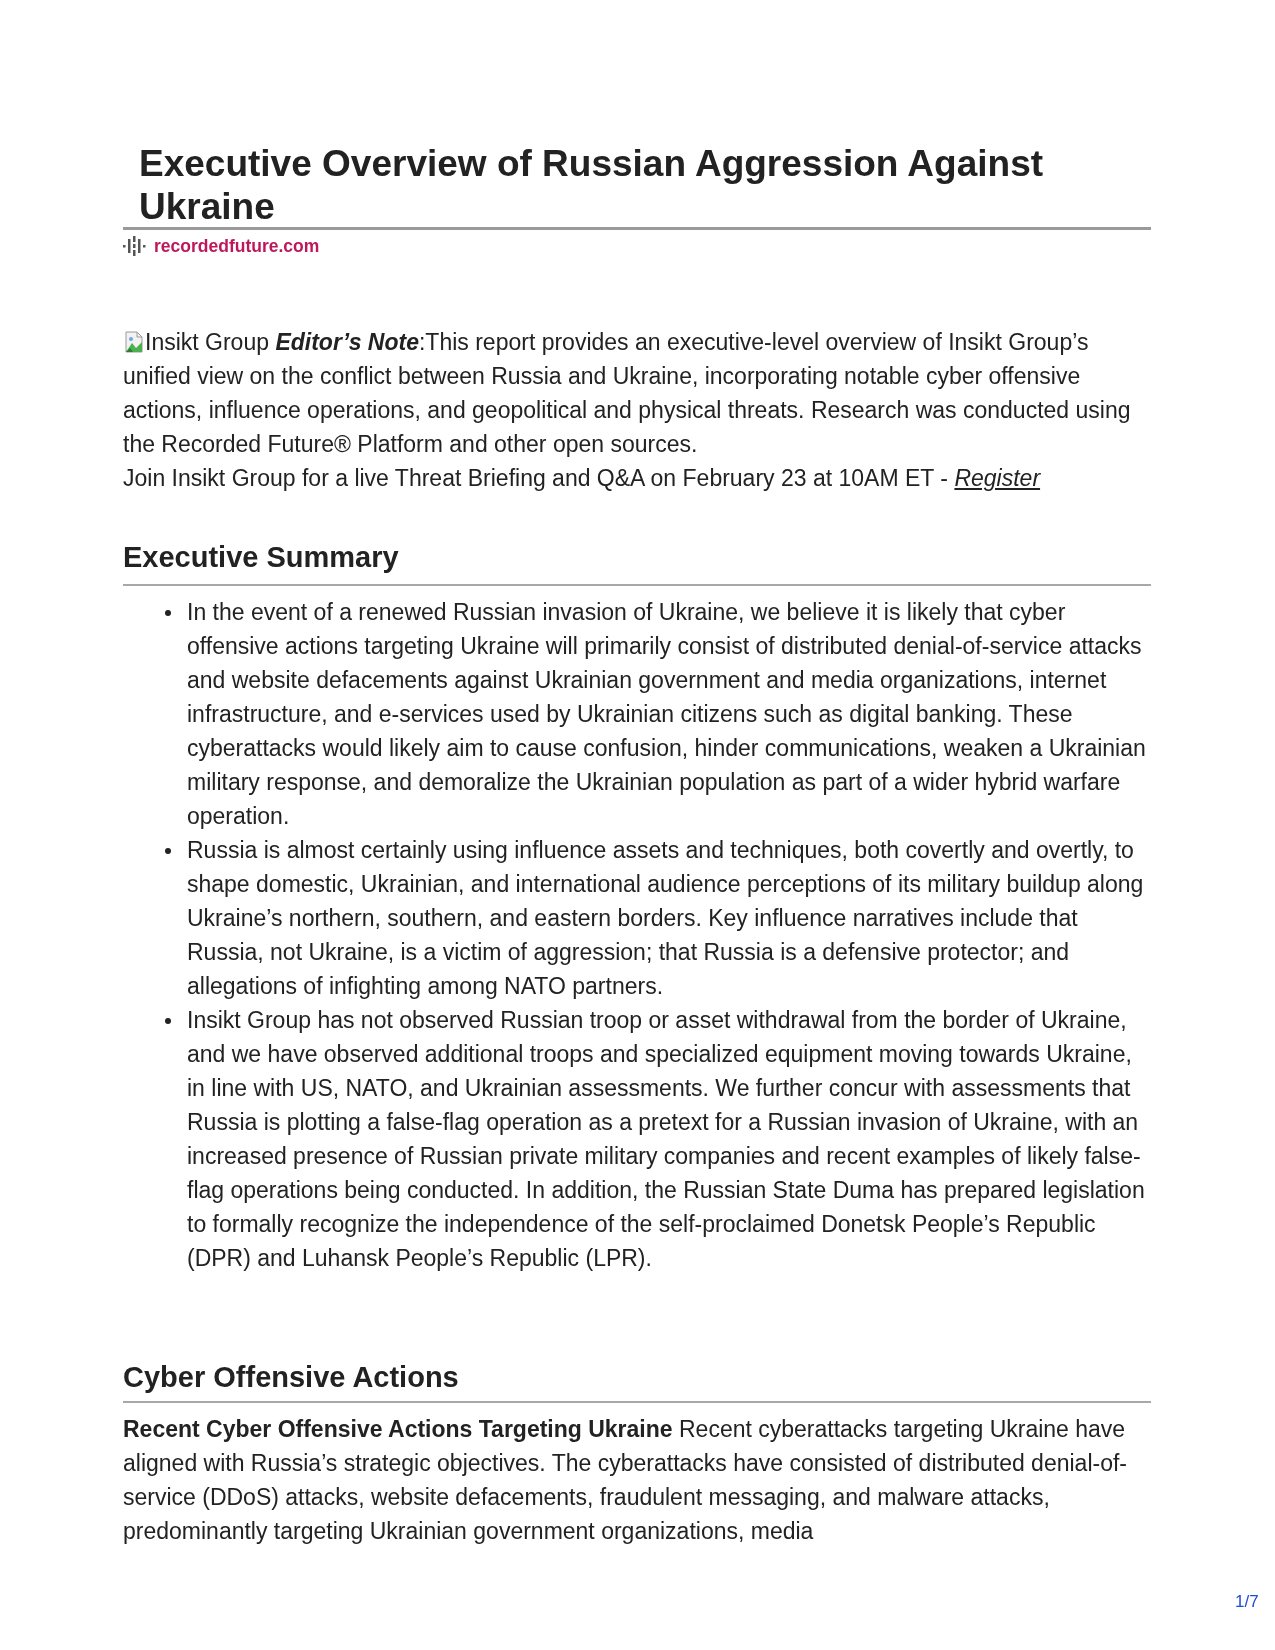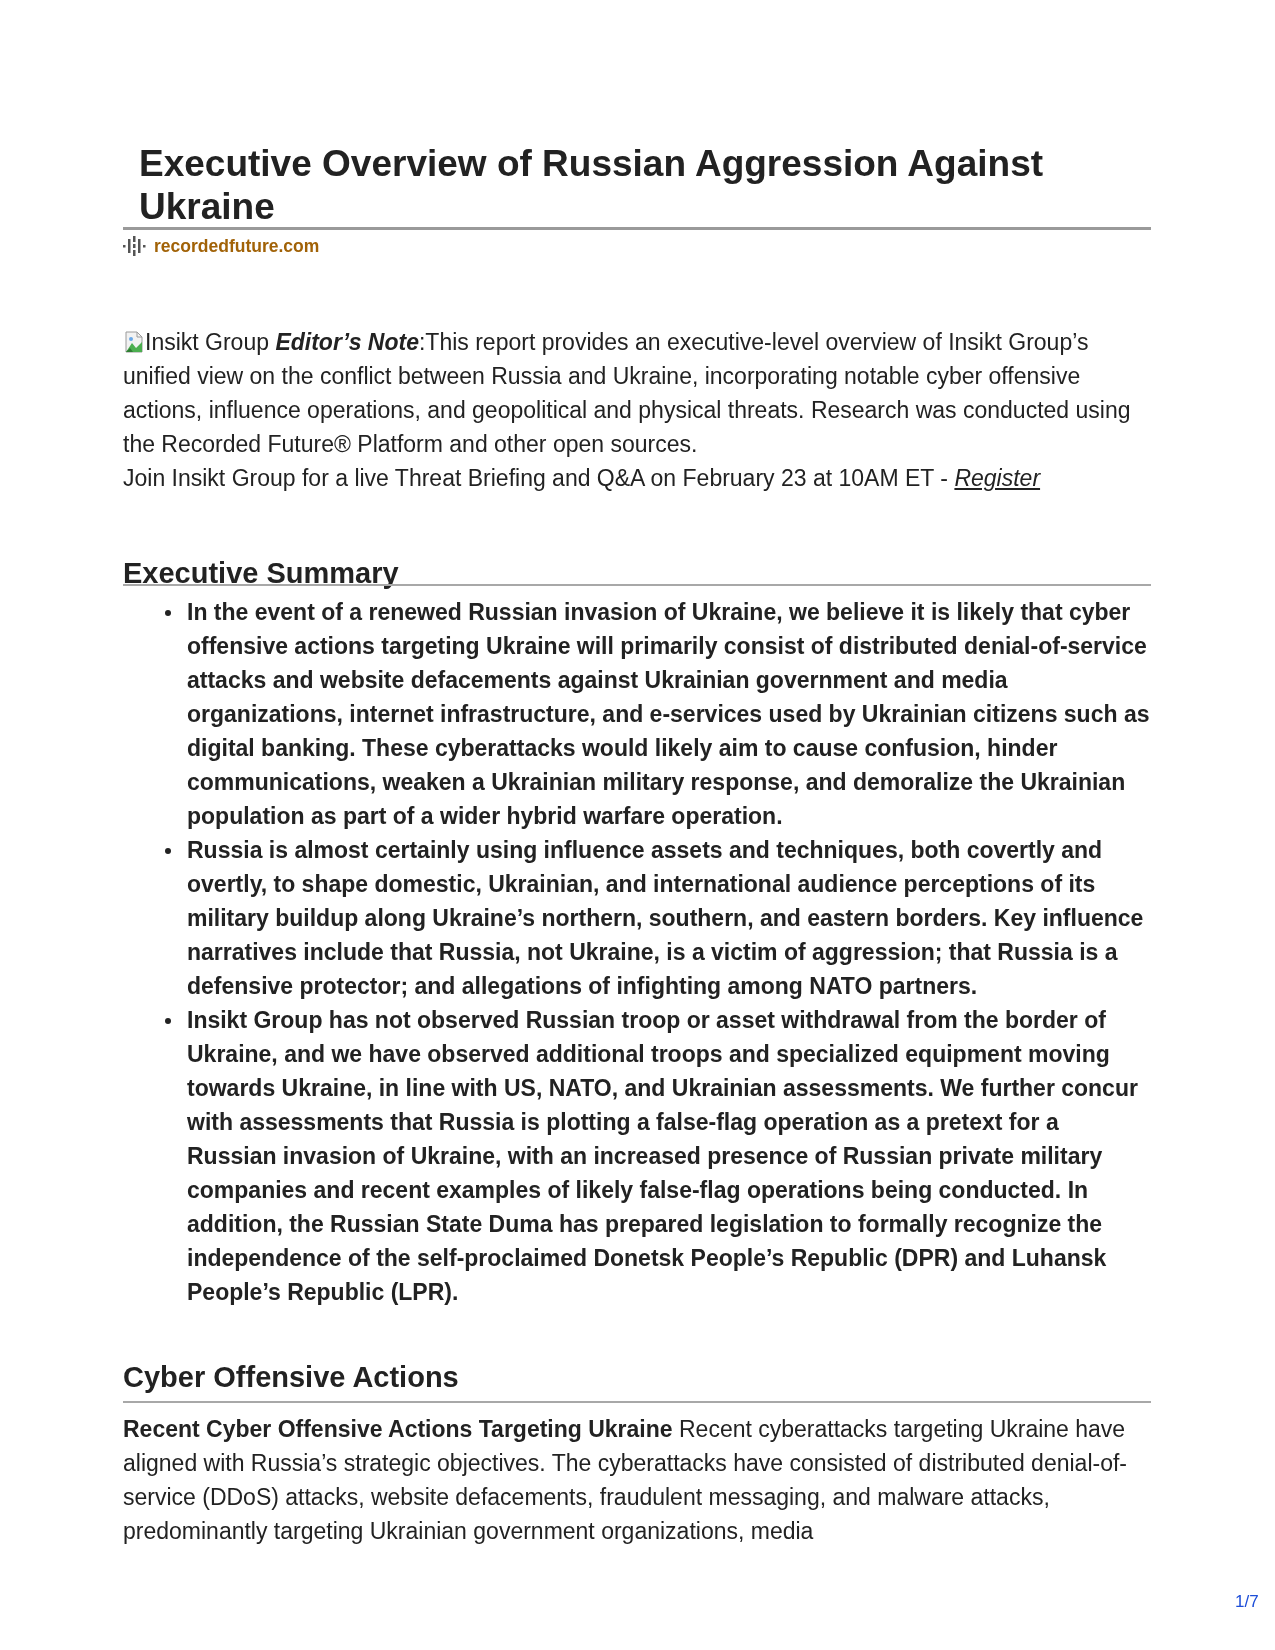--- a/index.html
+++ b/index.html
@@ -11,39 +11,39 @@
   .title {
     position: absolute; left: 0; top: 126px; width: 1028px; margin: 16px;
     font-size: 37px; font-weight: bold; line-height: 43px; color: #222222;
   }
   .rule-thick { position: absolute; left: 0; top: 227px; width: 1028px; height: 3px; background: #9a9a9a; }
   .source {
     position: absolute; left: 0; top: 235px; height: 22px; display: flex; align-items: center;
     font-size: 17.5px; color: #8f8f8f; white-space: nowrap;
   }
   .source .logo { width: 25px; height: 20px; margin-right: 6px; display: inline-block; }
-  .source .domain { font-weight: bold; color: #a16207; }
+  .source .domain { font-weight: bold; color: #be185d; }
   .note {
     position: absolute; left: 0; top: 325px; width: 1028px;
     font-size: 23px; line-height: 34px; color: #222222;
   }
   .note .broken-img { display: inline-block; width: 22px; height: 22px; vertical-align: -3px; }
   .note .em { }
   .note .strong-em { font-style: italic; font-weight: bold; }
   .note a { color: #222222; text-decoration: underline; font-style: italic; }
   .h2 {
     position: absolute; left: 0; margin: 0; font-size: 29px; font-weight: bold;
     line-height: 34px; color: #222222;
   }
   .rule-thin { position: absolute; left: 0; width: 1028px; height: 2px; background: #a8a8a8; }
   .bullets {
     position: absolute; left: 0; top: 595px; width: 1028px; margin: 0; padding: 0 0 0 64px;
     box-sizing: border-box; list-style: none; font-size: 23px; line-height: 34px; color: #222222;
   }
-  .bullets li { position: relative; font-weight: bold; }
+  .bullets li { position: relative; }
   .bullets li .dot {
     position: absolute; left: -22px; top: 15px; width: 6px; height: 6px; border-radius: 50%; background: #222222;
   }
   .para {
     position: absolute; left: 0; top: 1412px; width: 1028px; margin: 0;
     font-size: 23px; line-height: 34px; color: #222222;
   }
   .para b { font-weight: bold; }
   .page-num {
     position: absolute; left: 1222px; top: 1592px; font-size: 17px; color: #1d4ed8; margin-left: 13px;
@@ -76,21 +76,21 @@
       <path d="M3 1 H14 L19 6 V21 H3 Z" fill="#f2f2f2" stroke="#9a9a9a" stroke-width="1"></path>
       <path d="M14 1 V6 H19" fill="none" stroke="#9a9a9a" stroke-width="1"></path>
       <path d="M3 21 L9 12 L13 17 L19 11 V21 Z" fill="#4caf50"></path>
       <path d="M3 21 L7 17 L10 21 Z" fill="#2e7d32"></path>
       <circle cx="8" cy="8" r="2" fill="#6aa8e8"></circle>
     </svg><span>Insikt Group</span>
     <span class="strong-em">Editor’s Note</span><span class="em">:This report provides an executive-level overview of Insikt Group’s unified view on the conflict between Russia and Ukraine, incorporating notable cyber offensive actions, influence operations, and geopolitical and physical threats. Research was conducted using the Recorded Future® Platform and other open sources.</span><br>
     <span class="em">Join Insikt Group for a live Threat Briefing and Q&amp;A on February 23 at 10AM ET - </span><a href="#">Register</a>
   </div>
 
-  <h2 class="h2" style="top:540px;margin-top:16px;">Executive Summary</h2>
+  <h2 class="h2" style="top:540px;">Executive Summary</h2>
   <div class="rule-thin" style="top:584px;"></div>
 
   <ul class="bullets">
     <li><span class="dot"></span><span>In the event of a renewed Russian invasion of Ukraine, we believe it is likely that cyber offensive actions targeting Ukraine will primarily consist of distributed denial-of-service attacks and website defacements against Ukrainian government and media organizations, internet infrastructure, and e-services used by Ukrainian citizens such as digital banking. These cyberattacks would likely aim to cause confusion, hinder communications, weaken a Ukrainian military response, and demoralize the Ukrainian population as part of a wider hybrid warfare operation.</span></li>
     <li><span class="dot"></span><span>Russia is almost certainly using influence assets and techniques, both covertly and overtly, to shape domestic, Ukrainian, and international audience perceptions of its military buildup along Ukraine’s northern, southern, and eastern borders. Key influence narratives include that Russia, not Ukraine, is a victim of aggression; that Russia is a defensive protector; and allegations of infighting among NATO partners.</span></li>
     <li><span class="dot"></span><span>Insikt Group has not observed Russian troop or asset withdrawal from the border of Ukraine, and we have observed additional troops and specialized equipment moving towards Ukraine, in line with US, NATO, and Ukrainian assessments. We further concur with assessments that Russia is plotting a false-flag operation as a pretext for a Russian invasion of Ukraine, with an increased presence of Russian private military companies and recent examples of likely false-flag operations being conducted. In addition, the Russian State Duma has prepared legislation to formally recognize the independence of the self-proclaimed Donetsk People’s Republic (DPR) and Luhansk People’s Republic (LPR).</span></li>
   </ul>
 
   <h2 class="h2" style="top:1360px;">Cyber Offensive Actions</h2>
   <div class="rule-thin" style="top:1401px;"></div>

